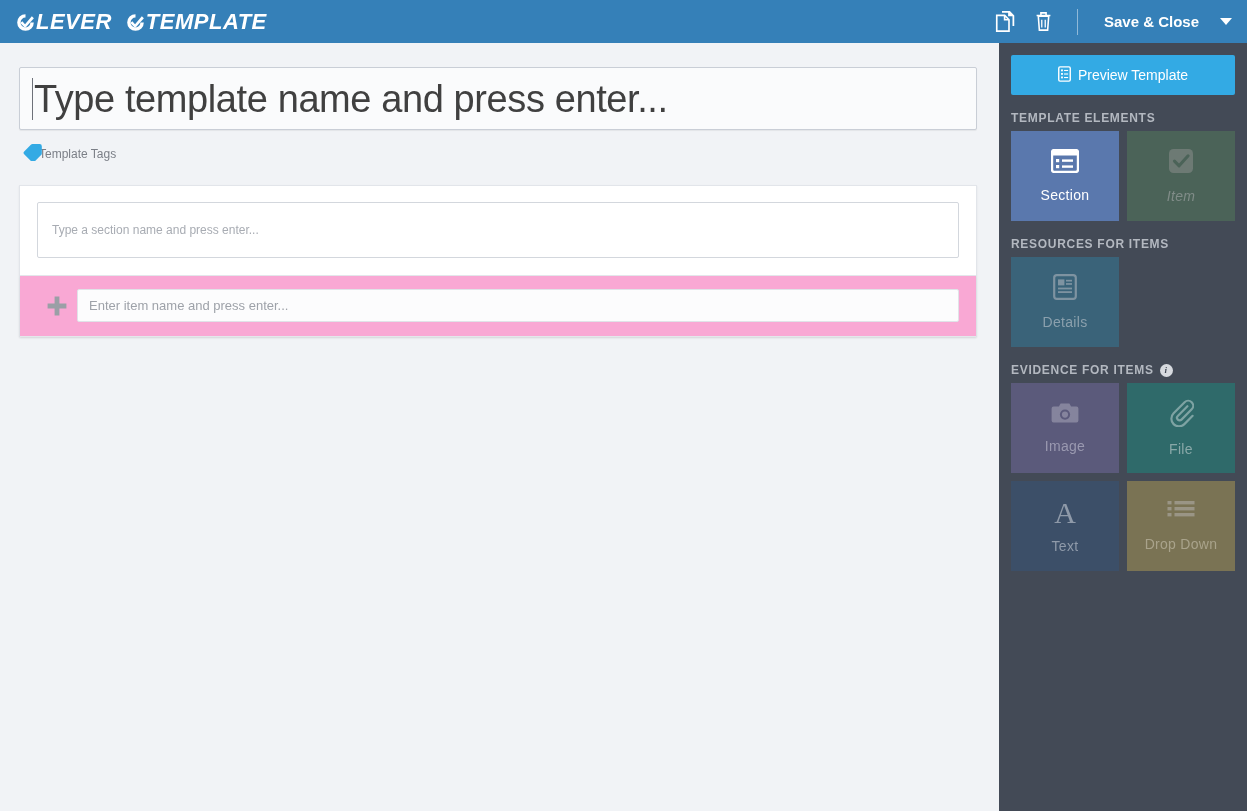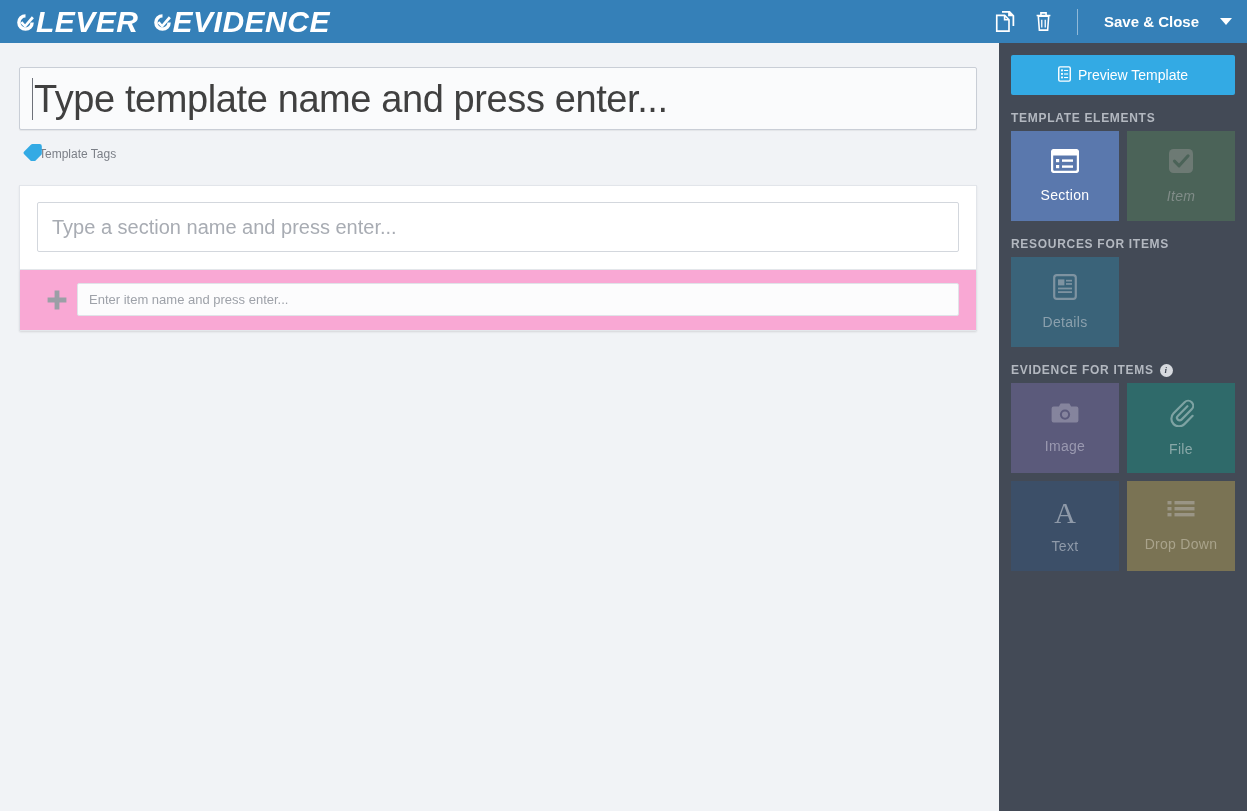--- a/index.html
+++ b/index.html
@@ -15,21 +15,21 @@
   .topbar {
     position: absolute; top: 0; left: 0;
     width: 1247px; height: 43px;
     background: #3580b8;
     display: flex; align-items: center;
     color: #ffffff;
   }
   .logo {
     display: flex; align-items: center;
     margin-left: 16px;
-    font-size: 30px;
+    font-size: 22px;
     font-weight: bold;
     letter-spacing: 0.5px;
     font-style: italic;
     font-family: "Liberation Sans", sans-serif;
   }
   .logo .cmark { position: relative; display: inline-block; width: 19px; height: 22px; margin-right: 1px; vertical-align: middle; }
   .logo .cmark svg { position: absolute; top: 2px; left: 0; }
   .logo .word { margin-right: 14px; }
   .topbar-right {
     margin-left: auto;
@@ -120,25 +120,25 @@
     border: 1px solid #e2e5ea;
     border-bottom: none;
     box-shadow: 0 1px 2px rgba(0,0,0,0.07);
   }
   .section-inner {
     padding: 16px 17px 17px 17px;
     border-bottom: 1px solid #e4e7eb;
   }
   .section-input {
     width: 100%;
-    height: 50px;
+    height: 56px;
     background: #ffffff;
     border: 1px solid #d3d7dd;
     border-radius: 2px;
-    font-size: 20px;
+    font-size: 12px;
     color: #a8acb3;
     font-family: "Liberation Sans", sans-serif;
     font-weight: 300;
     padding: 16px 14px;
     outline: none;
   }
   .section-input::placeholder { color: #a8acb3; opacity: 1; }
 
   .item-row {
     background: #f9a8d4;
@@ -252,21 +252,21 @@
         <path d="M8 10.5l3.4 3.6L20 4.2l2.6 2.4-11 12.2-6.2-6.2z" fill="#fff"></path>
       </svg>
     </span>
       <span class="word">LEVER</span>
     <span class="cmark">
       <svg width="19" height="19" viewBox="0 0 24 24">
         <path d="M12 1.5A10.5 10.5 0 1 0 22.5 12h-4.3A6.2 6.2 0 1 1 12 5.8z" fill="#fff"></path>
         <path d="M8 10.5l3.4 3.6L20 4.2l2.6 2.4-11 12.2-6.2-6.2z" fill="#fff"></path>
       </svg>
     </span>
-      <span class="word">EVIDENCE</span>
+      <span class="word">TEMPLATE</span>
   </div>
 
   <div class="topbar-right">
     <div class="ticon">
       <svg width="21" height="23" viewBox="0 0 24 26">
         <path d="M8 1h9l5 5v12h-2V7h-5V3H8z" fill="#fff"></path>
         <path d="M2 6h9l5 5v13H2z" fill="none" stroke="#fff" stroke-width="1.9"></path>
         <path d="M11 6v5h5" fill="none" stroke="#fff" stroke-width="1.9"></path>
       </svg>
     </div>

